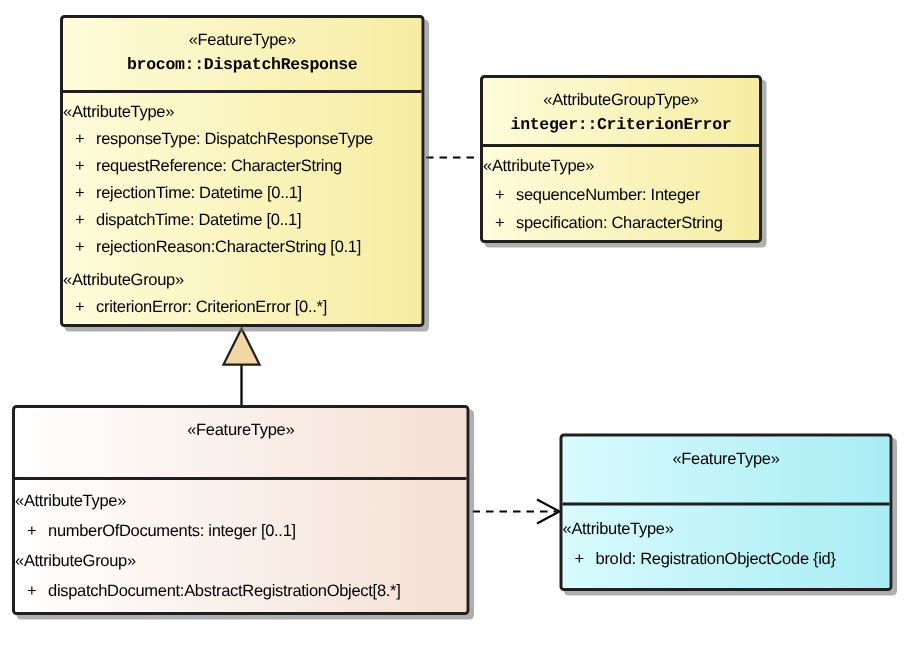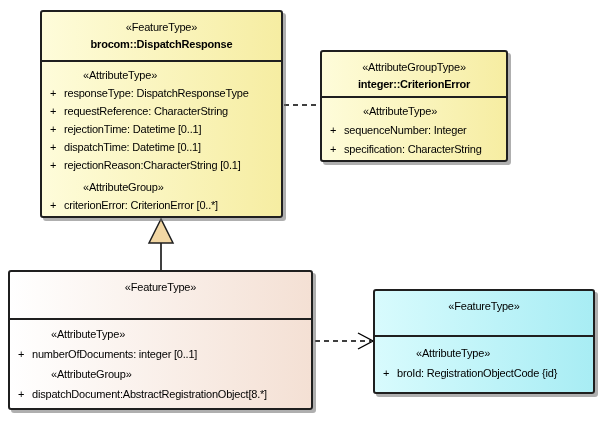--- a/index.html
+++ b/index.html
@@ -23,27 +23,27 @@
   .c-yellow{background:linear-gradient(90deg,#fefcda 0%,#f6eda2 100%);}
   .c-cream {background:linear-gradient(90deg,#ffffff 0%,#f4e0d4 100%);}
   .c-cyan  {background:linear-gradient(90deg,#d8fbfd 0%,#a8edf4 100%);}
   .uml-title{
     text-align:center;
     border-bottom:2px solid #1f1f1f;
     padding-top:7px;
     box-sizing:border-box;
   }
   .uml-title .line{height:17px;line-height:17px;}
-  .uml-name{font-weight:bold;}
+  .uml-name{font-weight:bold;font-family:Liberation Mono, monospace;}
   .uml-name.italic{font-style:italic;}
   .uml-body{padding-top:4px;}
   .row{height:18px;line-height:18px;white-space:nowrap;}
   .rows-19 .row{height:19px;line-height:19px;}
   .rows-20 .row{height:20px;line-height:20px;}
-  .section-header{padding-left:13px;margin-left:28px;}
+  .section-header{}
   .attr-row{display:flex;}
   .attr-vis{width:14px;padding-left:8px;flex:0 0 auto;}
   .attr-text{flex:1 1 auto;overflow:hidden;}
   .gap-top{margin-top:4px;}
   #connector-layer{position:absolute;left:0;top:0;pointer-events:none;}
 </style>
 </head>
 <body>
 
 <div id="canvas">

